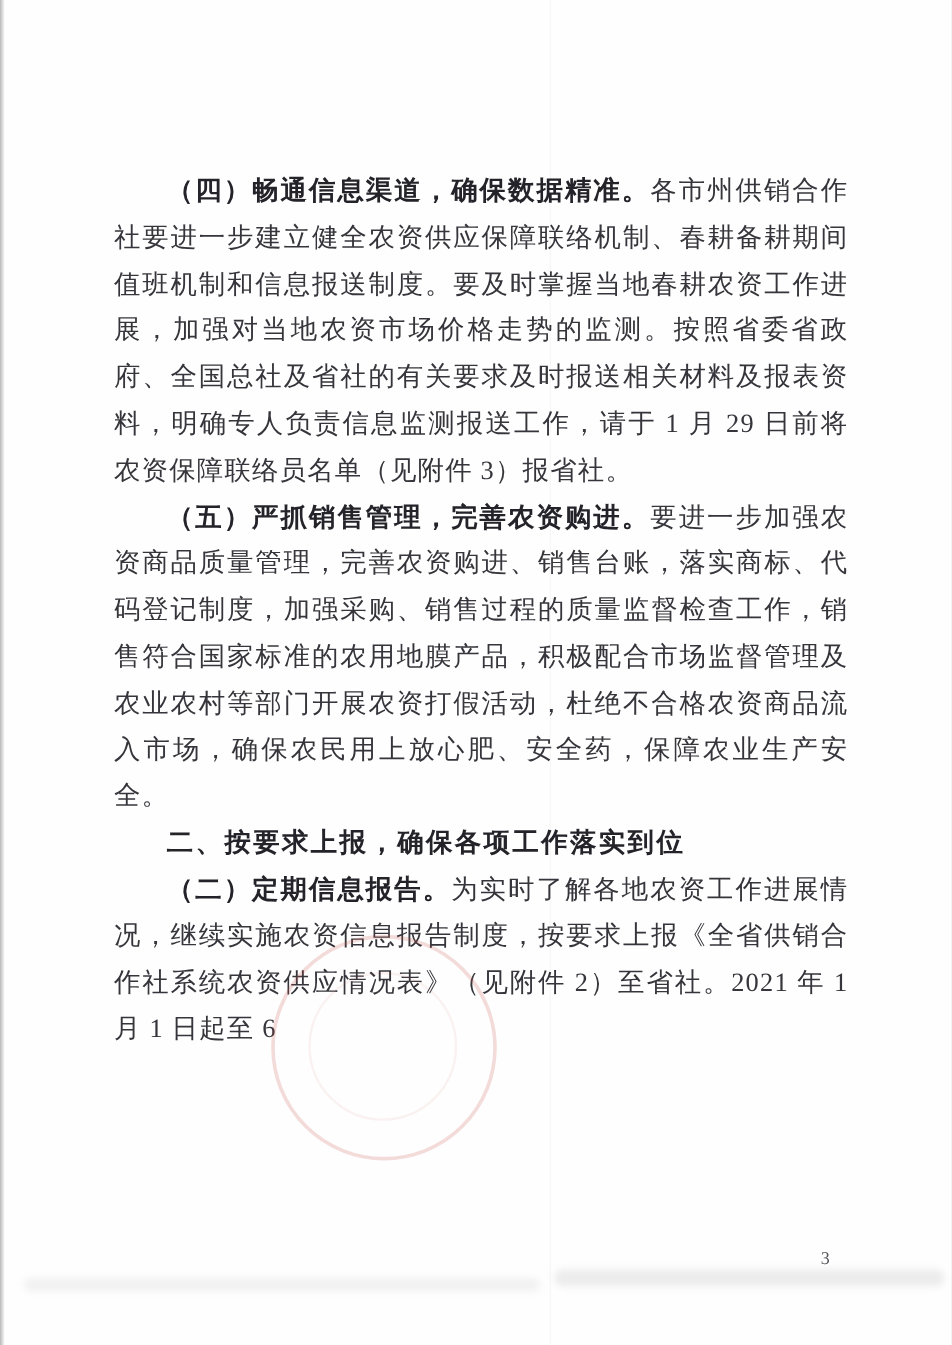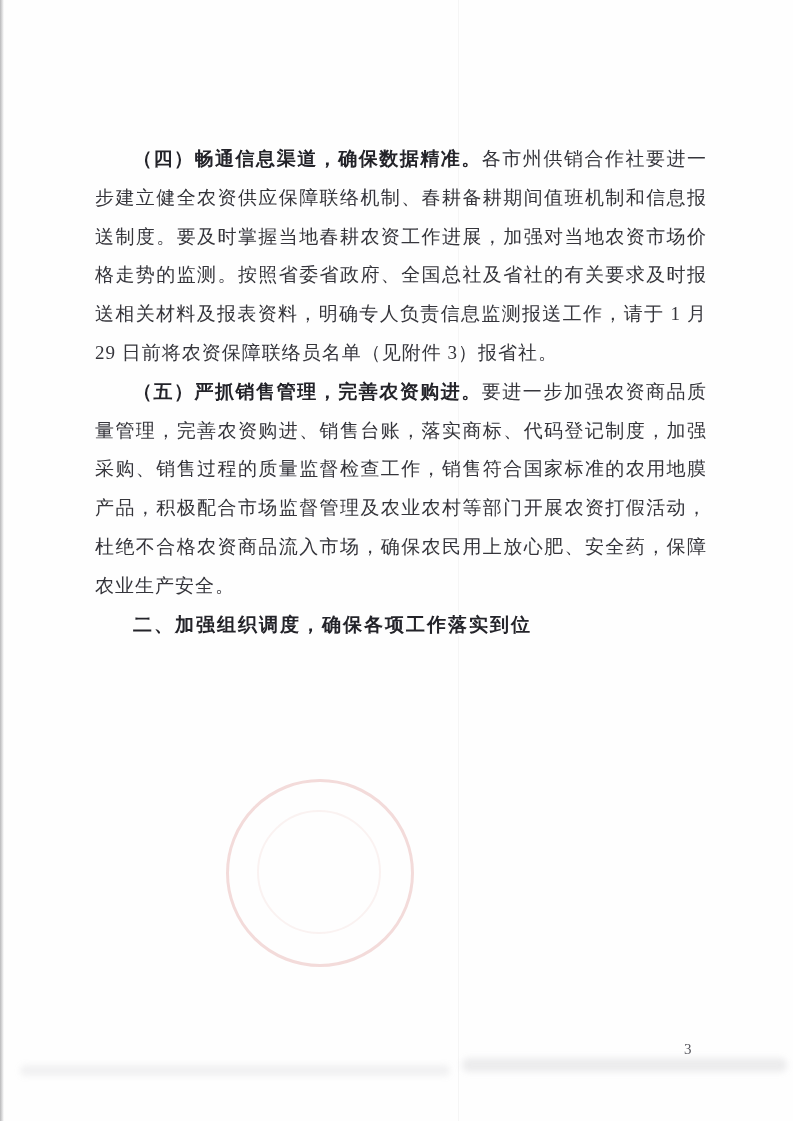--- a/index.html
+++ b/index.html
@@ -29,21 +29,21 @@
     left: 458px; top: 0;
     width: 1px; height: 100%;
     background: rgba(90,90,100,0.055);
   }
   .content {
     position: absolute;
     left: 95px;
     top: 140px;
     width: 612px;
     color: #35353b;
-    font-size: 19px;
+    font-size: 22px;
     line-height: 38.8px;
     letter-spacing: 1px;
     text-align: justify;
     text-justify: inter-character;
   }
   .para {
     margin: 0;
     text-indent: 2em;
   }
   .lead {
@@ -110,23 +110,24 @@
 
   <div class="edge-left"></div>
   <div class="fold-line"></div>
 
   <div class="content">
 
     <p class="para"><span class="lead">（四）畅通信息渠道，确保数据精准。</span><span>各市州供销合作社要进一步建立健全农资供应保障联络机制、春耕备耕期间值班机制和信息报送制度。要及时掌握当地春耕农资工作进展，加强对当地农资市场价格走势的监测。按照省委省政府、全国总社及省社的有关要求及时报送相关材料及报表资料，明确专人负责信息监测报送工作，请于 1 月 29 日前将农资保障联络员名单（见附件 3）报省社。</span></p>
 
     <p class="para"><span class="lead">（五）严抓销售管理，完善农资购进。</span><span>要进一步加强农资商品质量管理，完善农资购进、销售台账，落实商标、代码登记制度，加强采购、销售过程的质量监督检查工作，销售符合国家标准的农用地膜产品，积极配合市场监督管理及农业农村等部门开展农资打假活动，杜绝不合格农资商品流入市场，确保农民用上放心肥、安全药，保障农业生产安全。</span></p>
 
-    <p class="heading">二、加强组织调度，确保各项工作落实到位</p>
+    <p class="heading">二、按要求上报，确保各项工作落实到位</p>
 
 
+    <p class="para"><span class="lead">（二）定期信息报告。</span><span>为实时了解各地农资工作进展情况，继续实施农资信息报告制度，按要求上报《全省供销合作社系统农资供应情况表》（见附件 2）至省社。2021 年 1 月 1 日起至 6</span></p>
 
   </div>
 
   <div class="stamp" style="border-color: rgba(201, 82, 74, 0.2);"></div>
 
   <div class="smudge smudge-1"></div>
   <div class="smudge smudge-2"></div>
 
   <div class="page-number">3</div>
 

